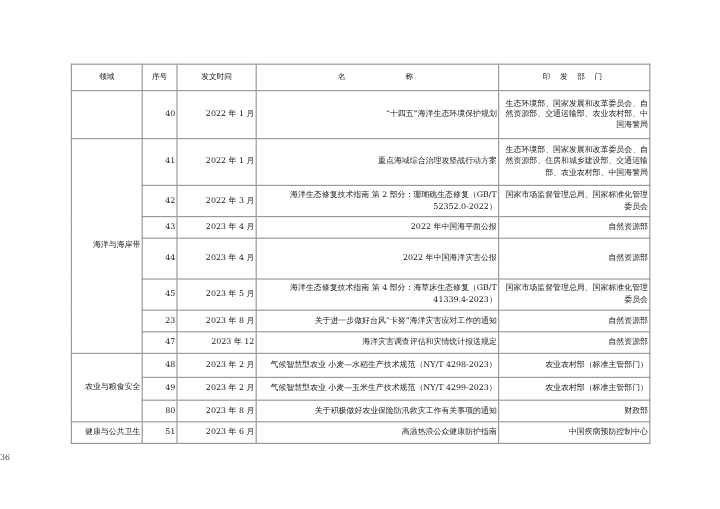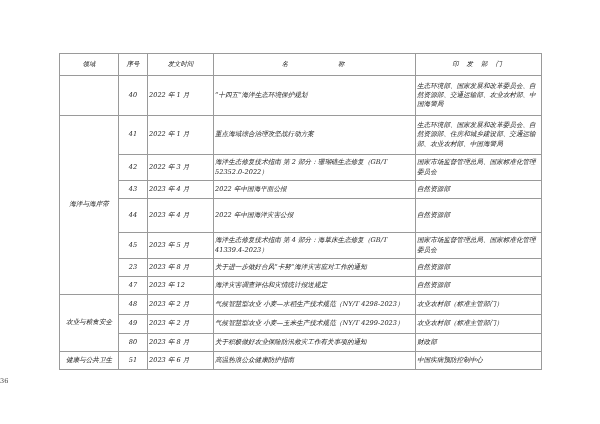--- a/index.html
+++ b/index.html
@@ -1,24 +1,24 @@
 <!DOCTYPE html>
 <html><head>
 <meta charset="utf-8">
 <style>
   html, body { margin:0; padding:0; background:#ffffff; }
   body { width:600px; height:424px; position:relative; overflow:hidden;
          font-family:"DejaVu Serif","Liberation Serif",serif; color:#222; }
   table.doc { position:absolute; left:59px; top:53px; width:482px;
               border-collapse:collapse; table-layout:fixed; font-size:6.6px; line-height:9.2px; }
   table.doc td, table.doc th { border:1px solid #9a9a9a; padding:0 1px; vertical-align:middle; overflow:hidden; }
-  table.doc { border:1.5px solid #444;font-style:italic; }
+  table.doc { border:1.5px solid #444; }
   th { font-family:"DejaVu Sans","Liberation Sans",sans-serif; font-weight:normal; font-size:6.4px; height:21px; }
-  td.c { text-align:center; }
-  td.l { text-align:left; }
+  td.c { text-align:right; }
+  td.l { text-align:right; }
   .spaced { letter-spacing:3px; }
   .page-num { position:absolute; left:0; width:600px; top:377px; font-size:6.5px; color:#444; }
 </style>
 </head>
 <body>
 
 <table class="doc">
   <colgroup>
     <col style="width:59px">
       <col style="width:29px">

